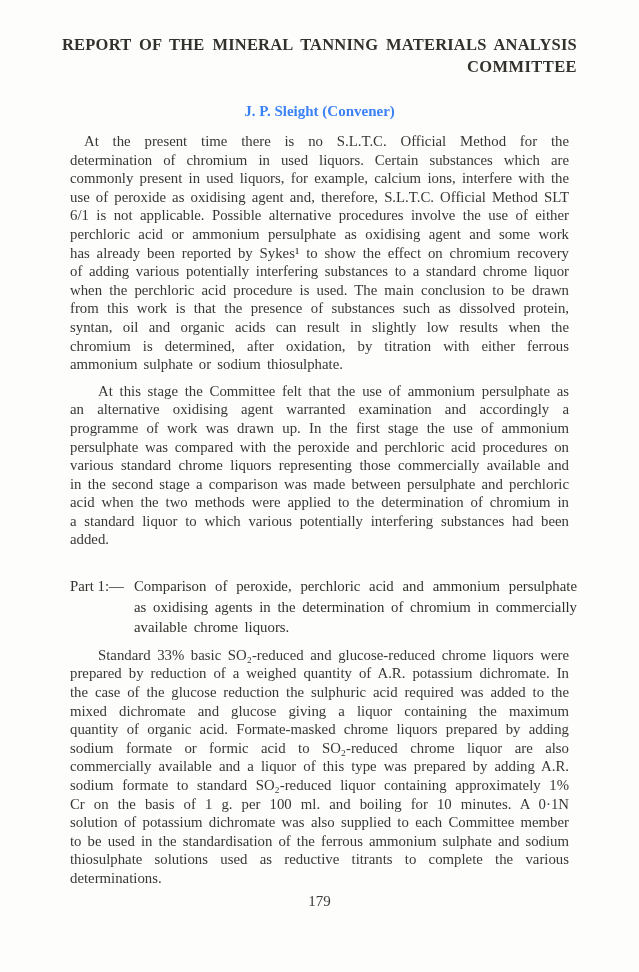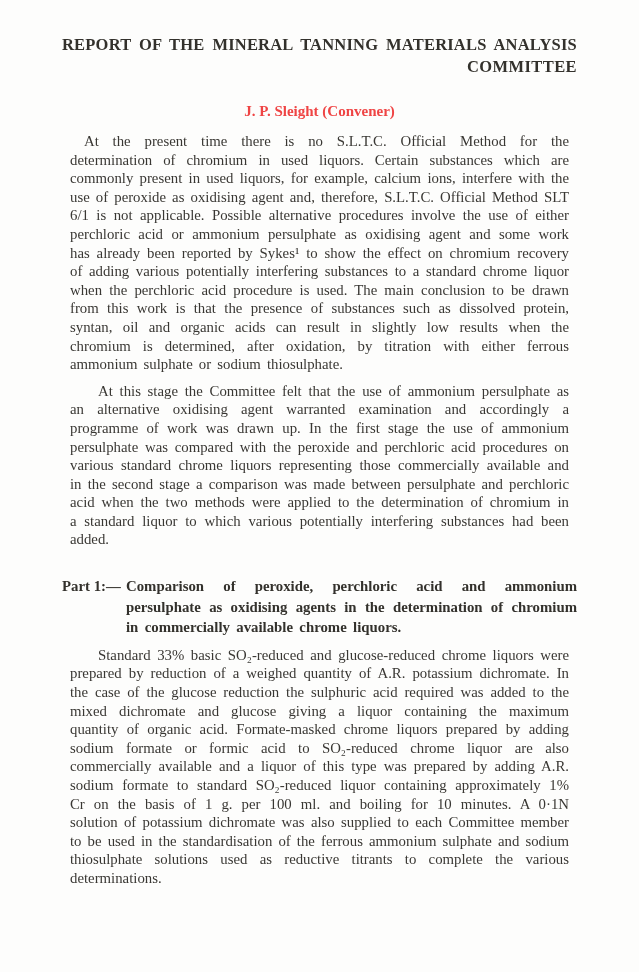--- a/index.html
+++ b/index.html
@@ -28,39 +28,39 @@
   .title-line2 {
     text-align: right;
     letter-spacing: 0.4px;
   }
   .byline {
     margin-top: 24px;
     text-align: center;
     font-weight: bold;
     font-size: 15px;
     line-height: 19px;
-    color: #ef4444;
+    color: #3b82f6;
   }
   .body-text p {
     margin: 8px;
     text-align: justify;
     font-size: 14.8px;
     line-height: 18.6px;
     word-spacing: 0.16em;
   }
   .p-first {
     margin-top: 11px !important;
     text-indent: 14px;
   }
   .p-indent {
     text-indent: 28px;
   }
   .part-heading {
-    margin: 27px 0 7px 0;
-    font-weight: bold;
+    margin: 27px 0 7px 8px;
+    font-weight: normal;
     font-size: 14.8px;
     line-height: 20.6px;
     color: #33312c;
     text-align: justify;
     padding-left: 64px;
     text-indent: -64px;
     word-spacing: 0.18em;
   }
   .part-label {
     display: inline-block;
@@ -97,14 +97,15 @@
     <p class="p-indent">At this stage the Committee felt that the use of ammonium persulphate as an alternative oxidising agent warranted examination and accordingly a programme of work was drawn up. In the first stage the use of ammonium persulphate was compared with the peroxide and perchloric acid procedures on various standard chrome liquors representing those commercially available and in the second stage a comparison was made between persulphate and perchloric acid when the two methods were applied to the determination of chromium in a standard liquor to which various potentially interfering substances had been added.</p>
 
     <div class="part-heading">
       <span class="part-label">Part 1:—</span><span>Comparison of peroxide, perchloric acid and ammonium persulphate as oxidising agents in the determination of chromium in commercially available chrome liquors.</span>
     </div>
 
     <p class="p-indent">Standard 33% basic SO₂-reduced and glucose-reduced chrome liquors were prepared by reduction of a weighed quantity of A.R. potassium dichromate. In the case of the glucose reduction the sulphuric acid required was added to the mixed dichromate and glucose giving a liquor containing the maximum quantity of organic acid. Formate-masked chrome liquors prepared by adding sodium formate or formic acid to SO₂-reduced chrome liquor are also commercially available and a liquor of this type was prepared by adding A.R. sodium formate to standard SO₂-reduced liquor containing approximately 1% Cr on the basis of 1 g. per 100 ml. and boiling for 10 minutes. A 0·1N solution of potassium dichromate was also supplied to each Committee member to be used in the standardisation of the ferrous ammonium sulphate and sodium thiosulphate solutions used as reductive titrants to complete the various determinations.</p>
 
   </div>
 
+  <div class="page-number">179</div>
 
 </div>
 
 </body></html>

